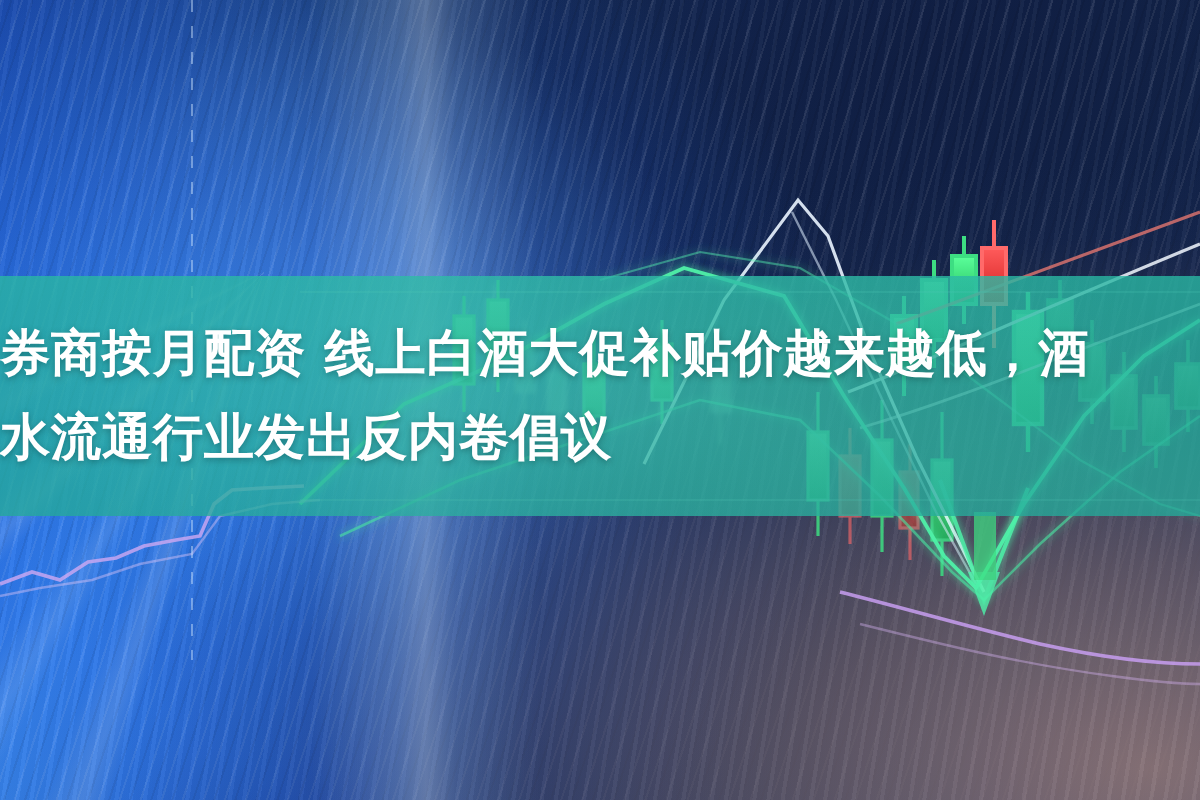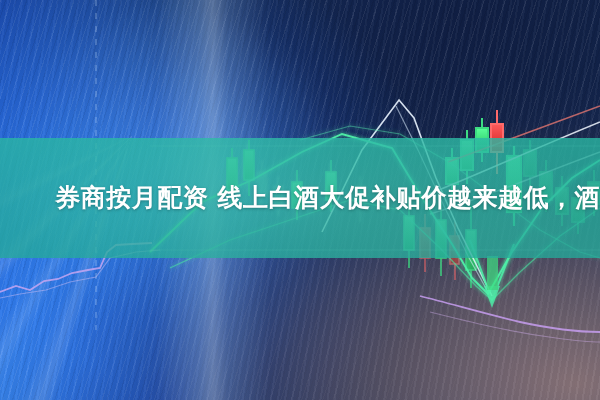--- a/index.html
+++ b/index.html
@@ -131,21 +131,21 @@
   }
 
   .headline {
     position: absolute;
     left: 0;
     top: 138px;
     width: 600px;
     height: 120px;
     display: flex;
     flex-direction: column;
-    align-items: flex-end;
+    align-items: flex-start;
     justify-content: center;
     gap: 2px;
     color: #ffffff;
     font-family: "DejaVu Sans", "Liberation Sans", sans-serif;
     font-weight: 700;
     font-size: 25px;
     letter-spacing: 0.5px;
     line-height: 40px;
     text-shadow: 0 1px 3px rgba(0,40,40,0.35);
     white-space: nowrap;
@@ -306,15 +306,16 @@
       <line x1="150" y1="250" x2="600" y2="250"></line>
     </g>
   </svg>
 
   <div class="band">
     <div class="band-inner-glow"></div>
   </div>
 
   <div class="headline">
     <span class="ln">券商按月配资 线上白酒大促补贴价越来越低，酒</span>
+    <span class="ln">水流通行业发出反内卷倡议</span>
   </div>
 
 </div>
 
 </body></html>

